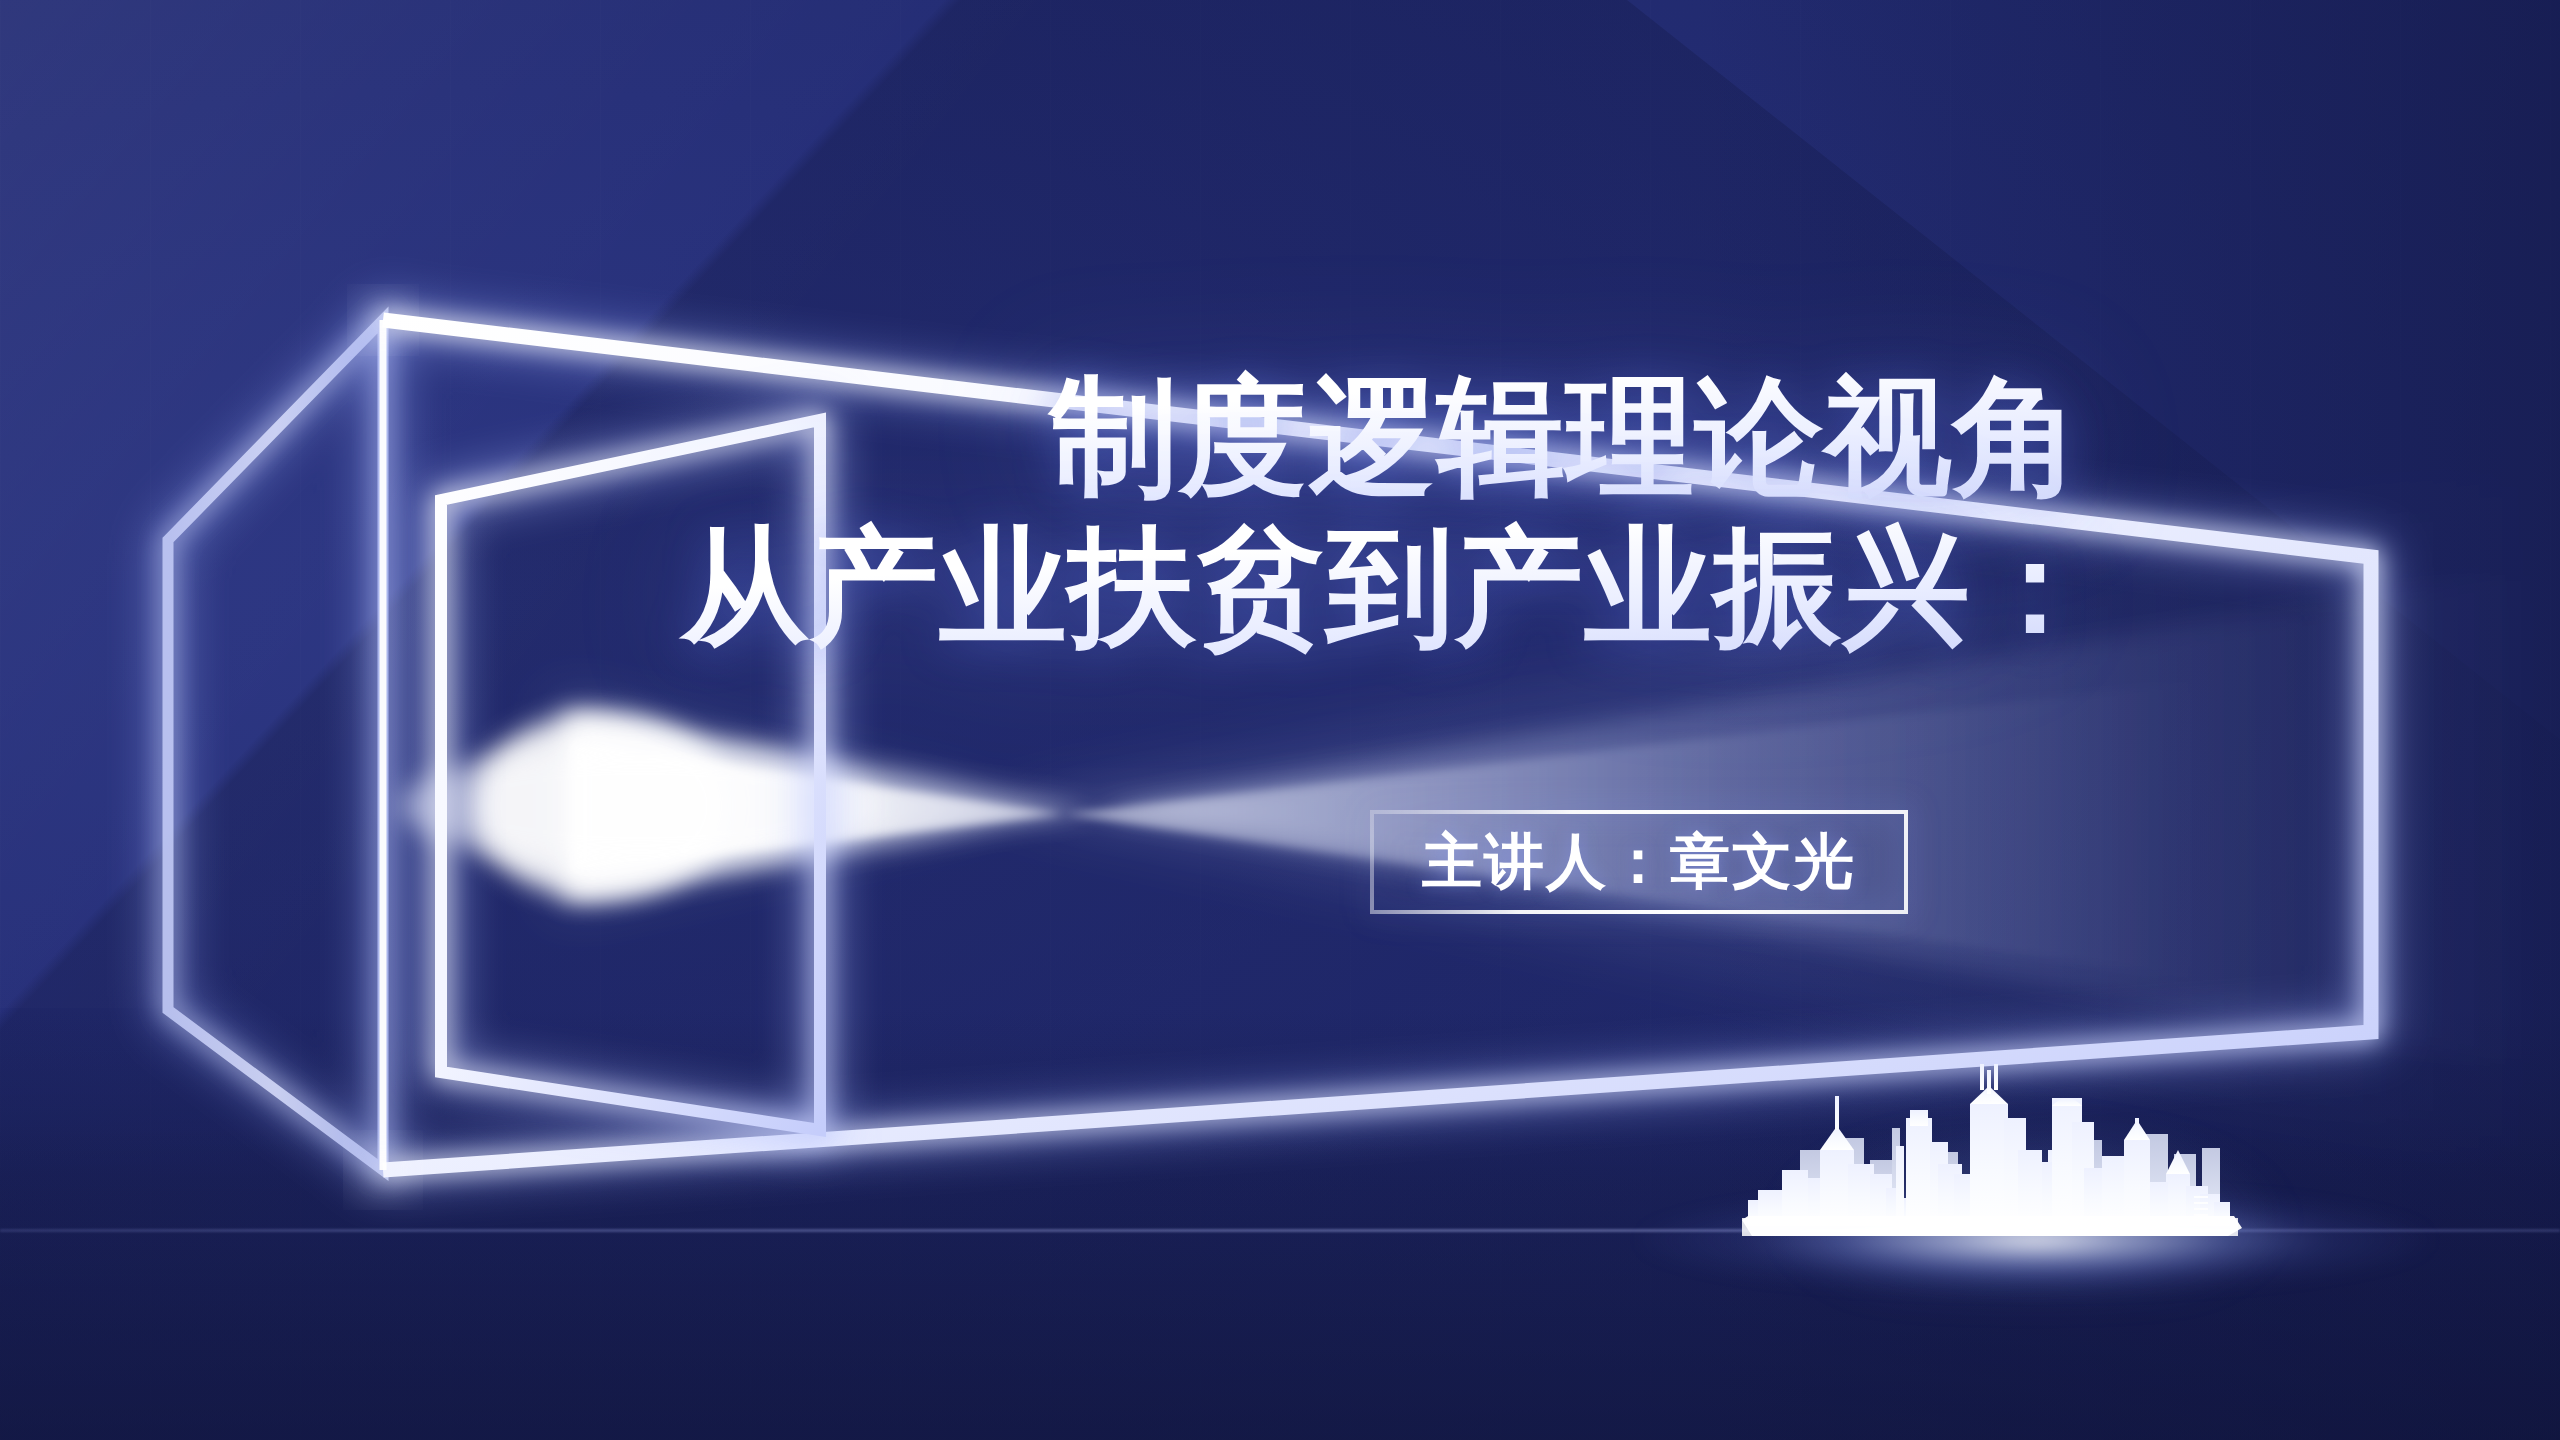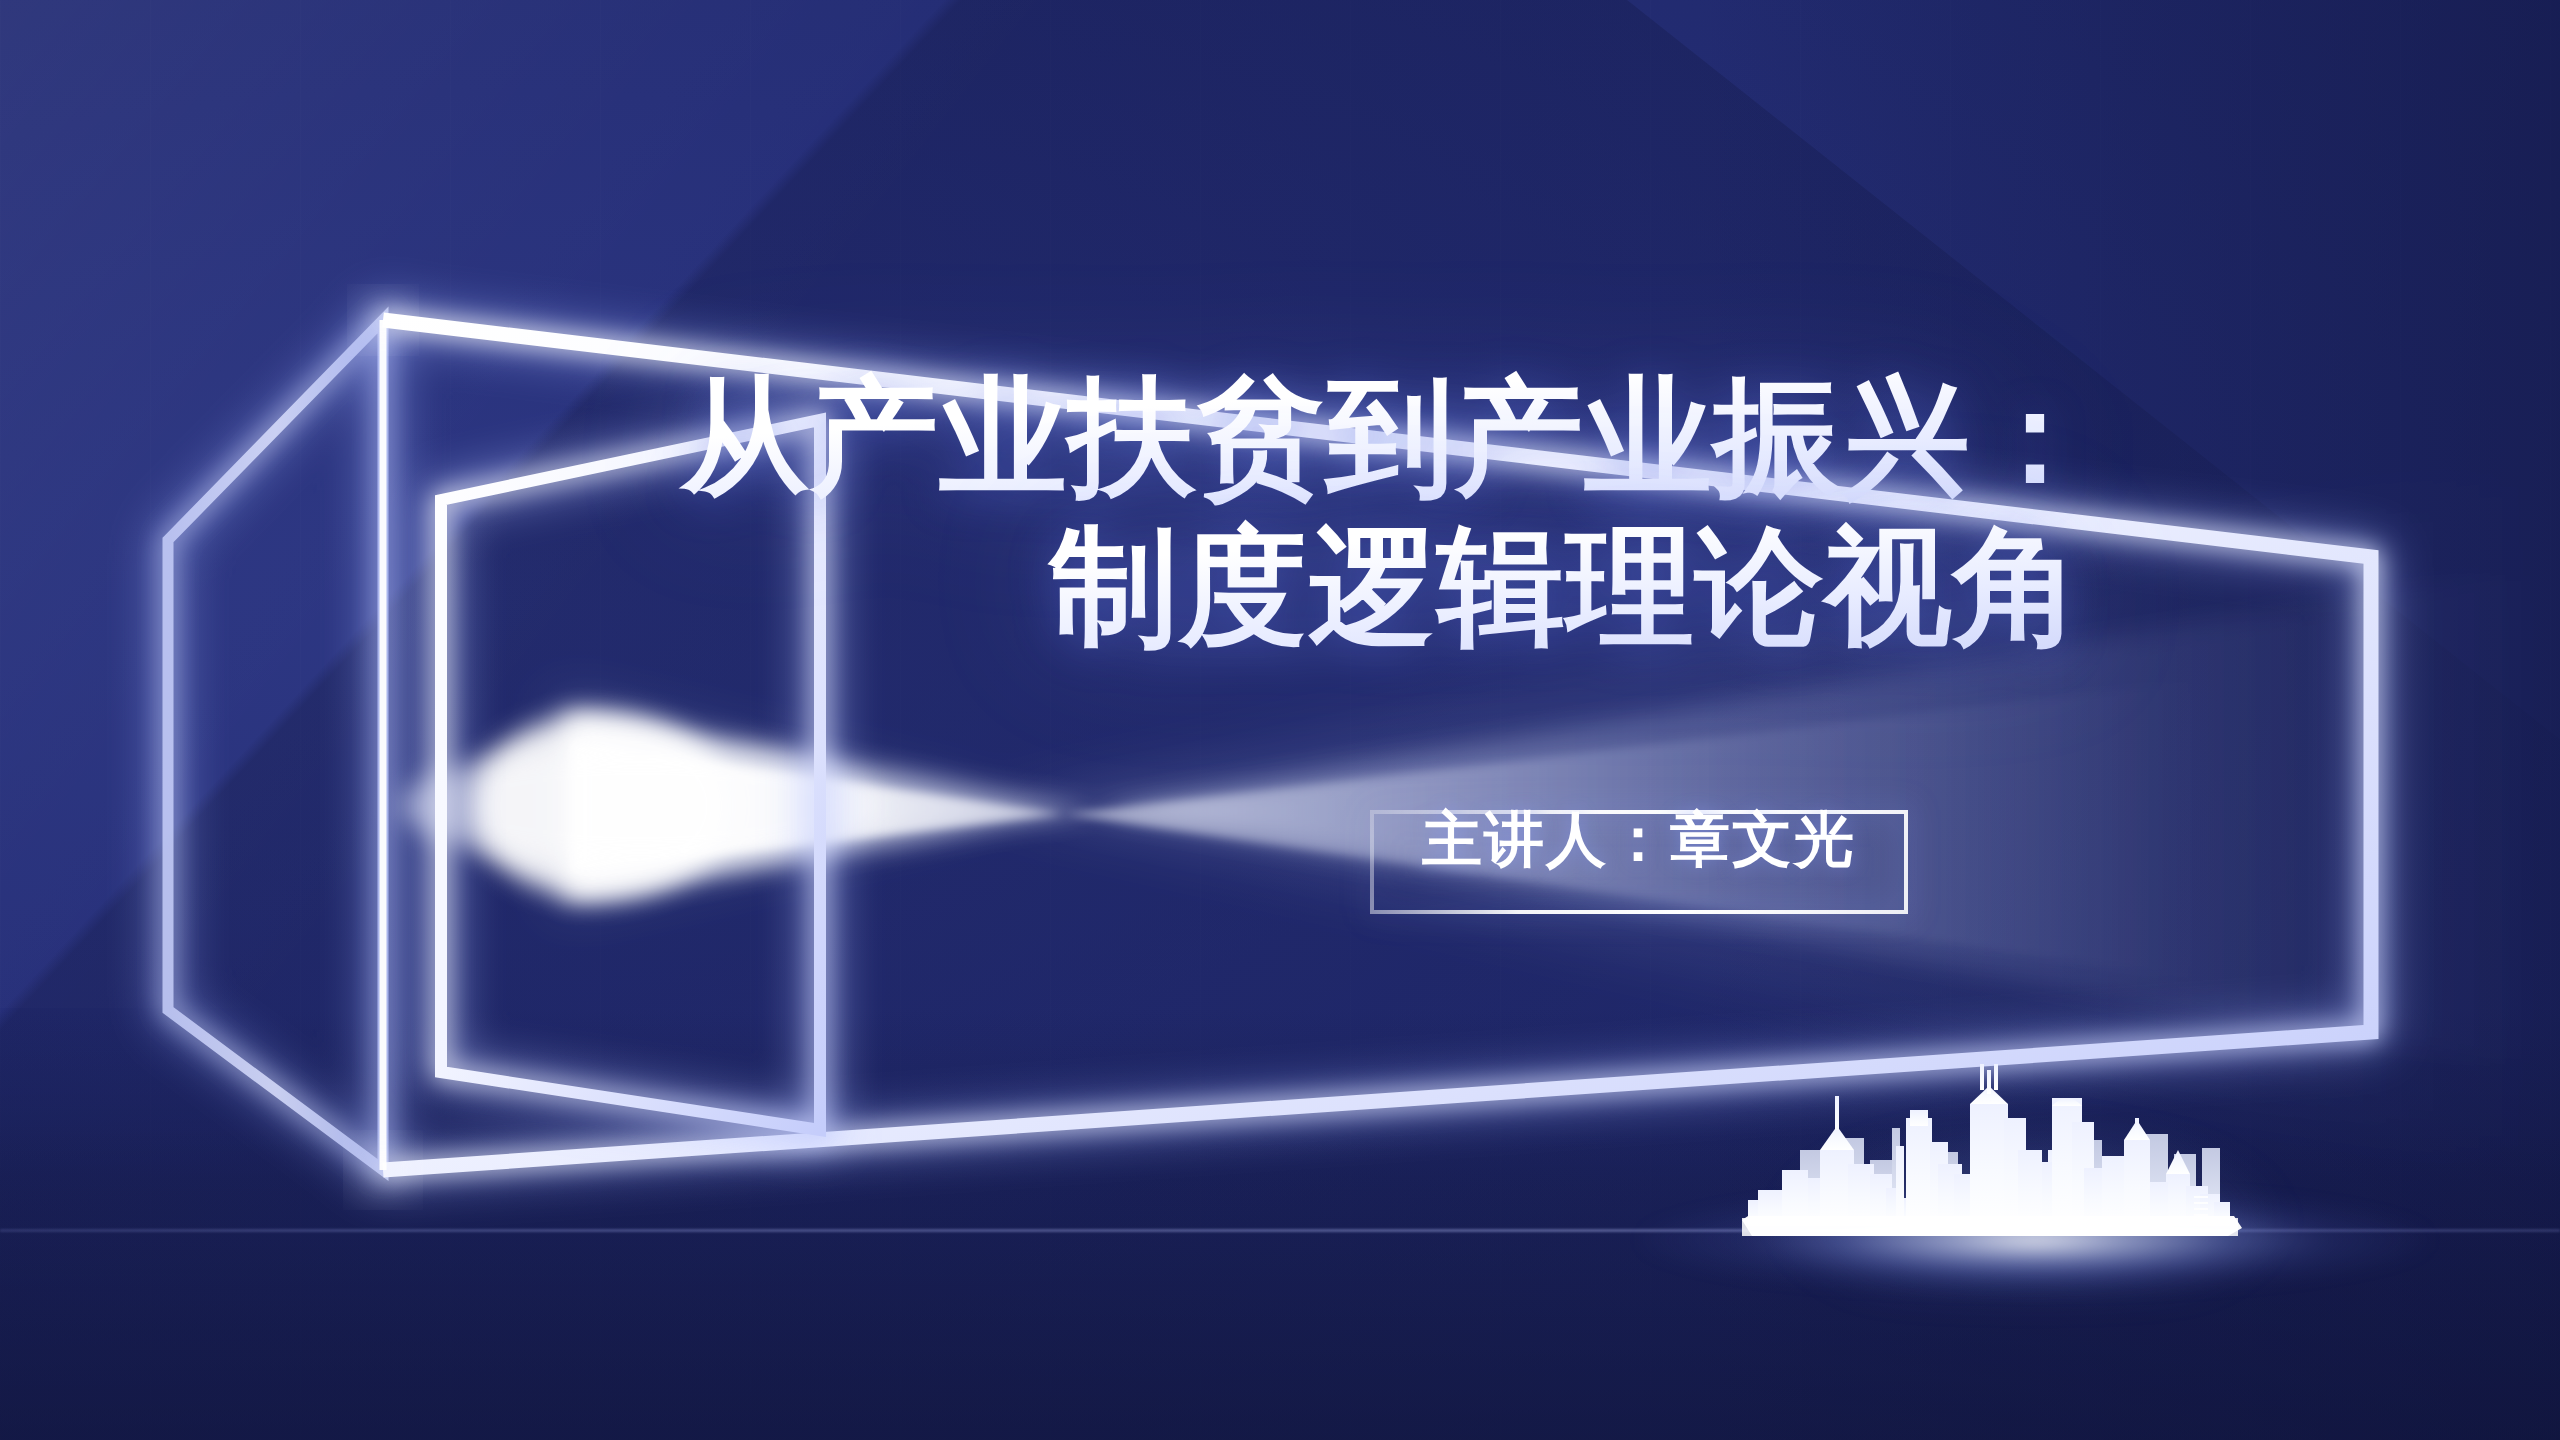--- a/index.html
+++ b/index.html
@@ -142,20 +142,21 @@
 
   
   .speaker-box {
     position: absolute;
     left: 1370px;
     top: 810px;
     width: 538px;
     height: 104px;
     z-index: 30;
     display: flex;
+    align-items: center;
     justify-content: center;
     box-sizing: border-box;
   }
   .speaker-border {
     position: absolute;
     inset: 0;
     border: 4px solid #ffffff;
     border-image: linear-gradient(118deg, rgba(255,255,255,0.28) 0%, rgba(255,255,255,0.95) 34%, #ffffff 62%, rgba(255,255,255,0.9) 100%) 1;
     filter: drop-shadow(0 0 14px rgba(150,170,255,0.55));
   }
@@ -306,22 +307,22 @@
       </g>
       <line x1="383" y1="320" x2="383" y2="1170" stroke="url(#neonBar)" stroke-width="17" stroke-linecap="butt" filter="url(#neonGlow)"></line>
       <line x1="383" y1="320" x2="383" y2="1170" stroke="#ffffff" stroke-width="7" stroke-linecap="butt" opacity="0.95"></line>
 
       <circle cx="383" cy="320" r="16" fill="#ffffff" opacity="0.55" filter="url(#neonGlowSoft)"></circle>
       <circle cx="383" cy="1170" r="18" fill="#ffffff" opacity="0.55" filter="url(#neonGlowSoft)"></circle>
     </svg>
   </div>
 
   <div class="title-block">
+    <span class="title-line l2">制度逻辑理论视角</span>
     <span class="title-line l1">从产业扶贫到产业振兴：</span>
-    <span class="title-line l2">制度逻辑理论视角</span>
   </div>
 
   <div class="speaker-box">
     <div class="speaker-border"></div>
     <span class="speaker-text">主讲人：章文光</span>
   </div>
 
   <div class="city-halo"></div>
   <div class="city">
     <svg width="560" height="250" viewBox="0 0 560 250" xmlns="http://www.w3.org/2000/svg" aria-hidden="true">

